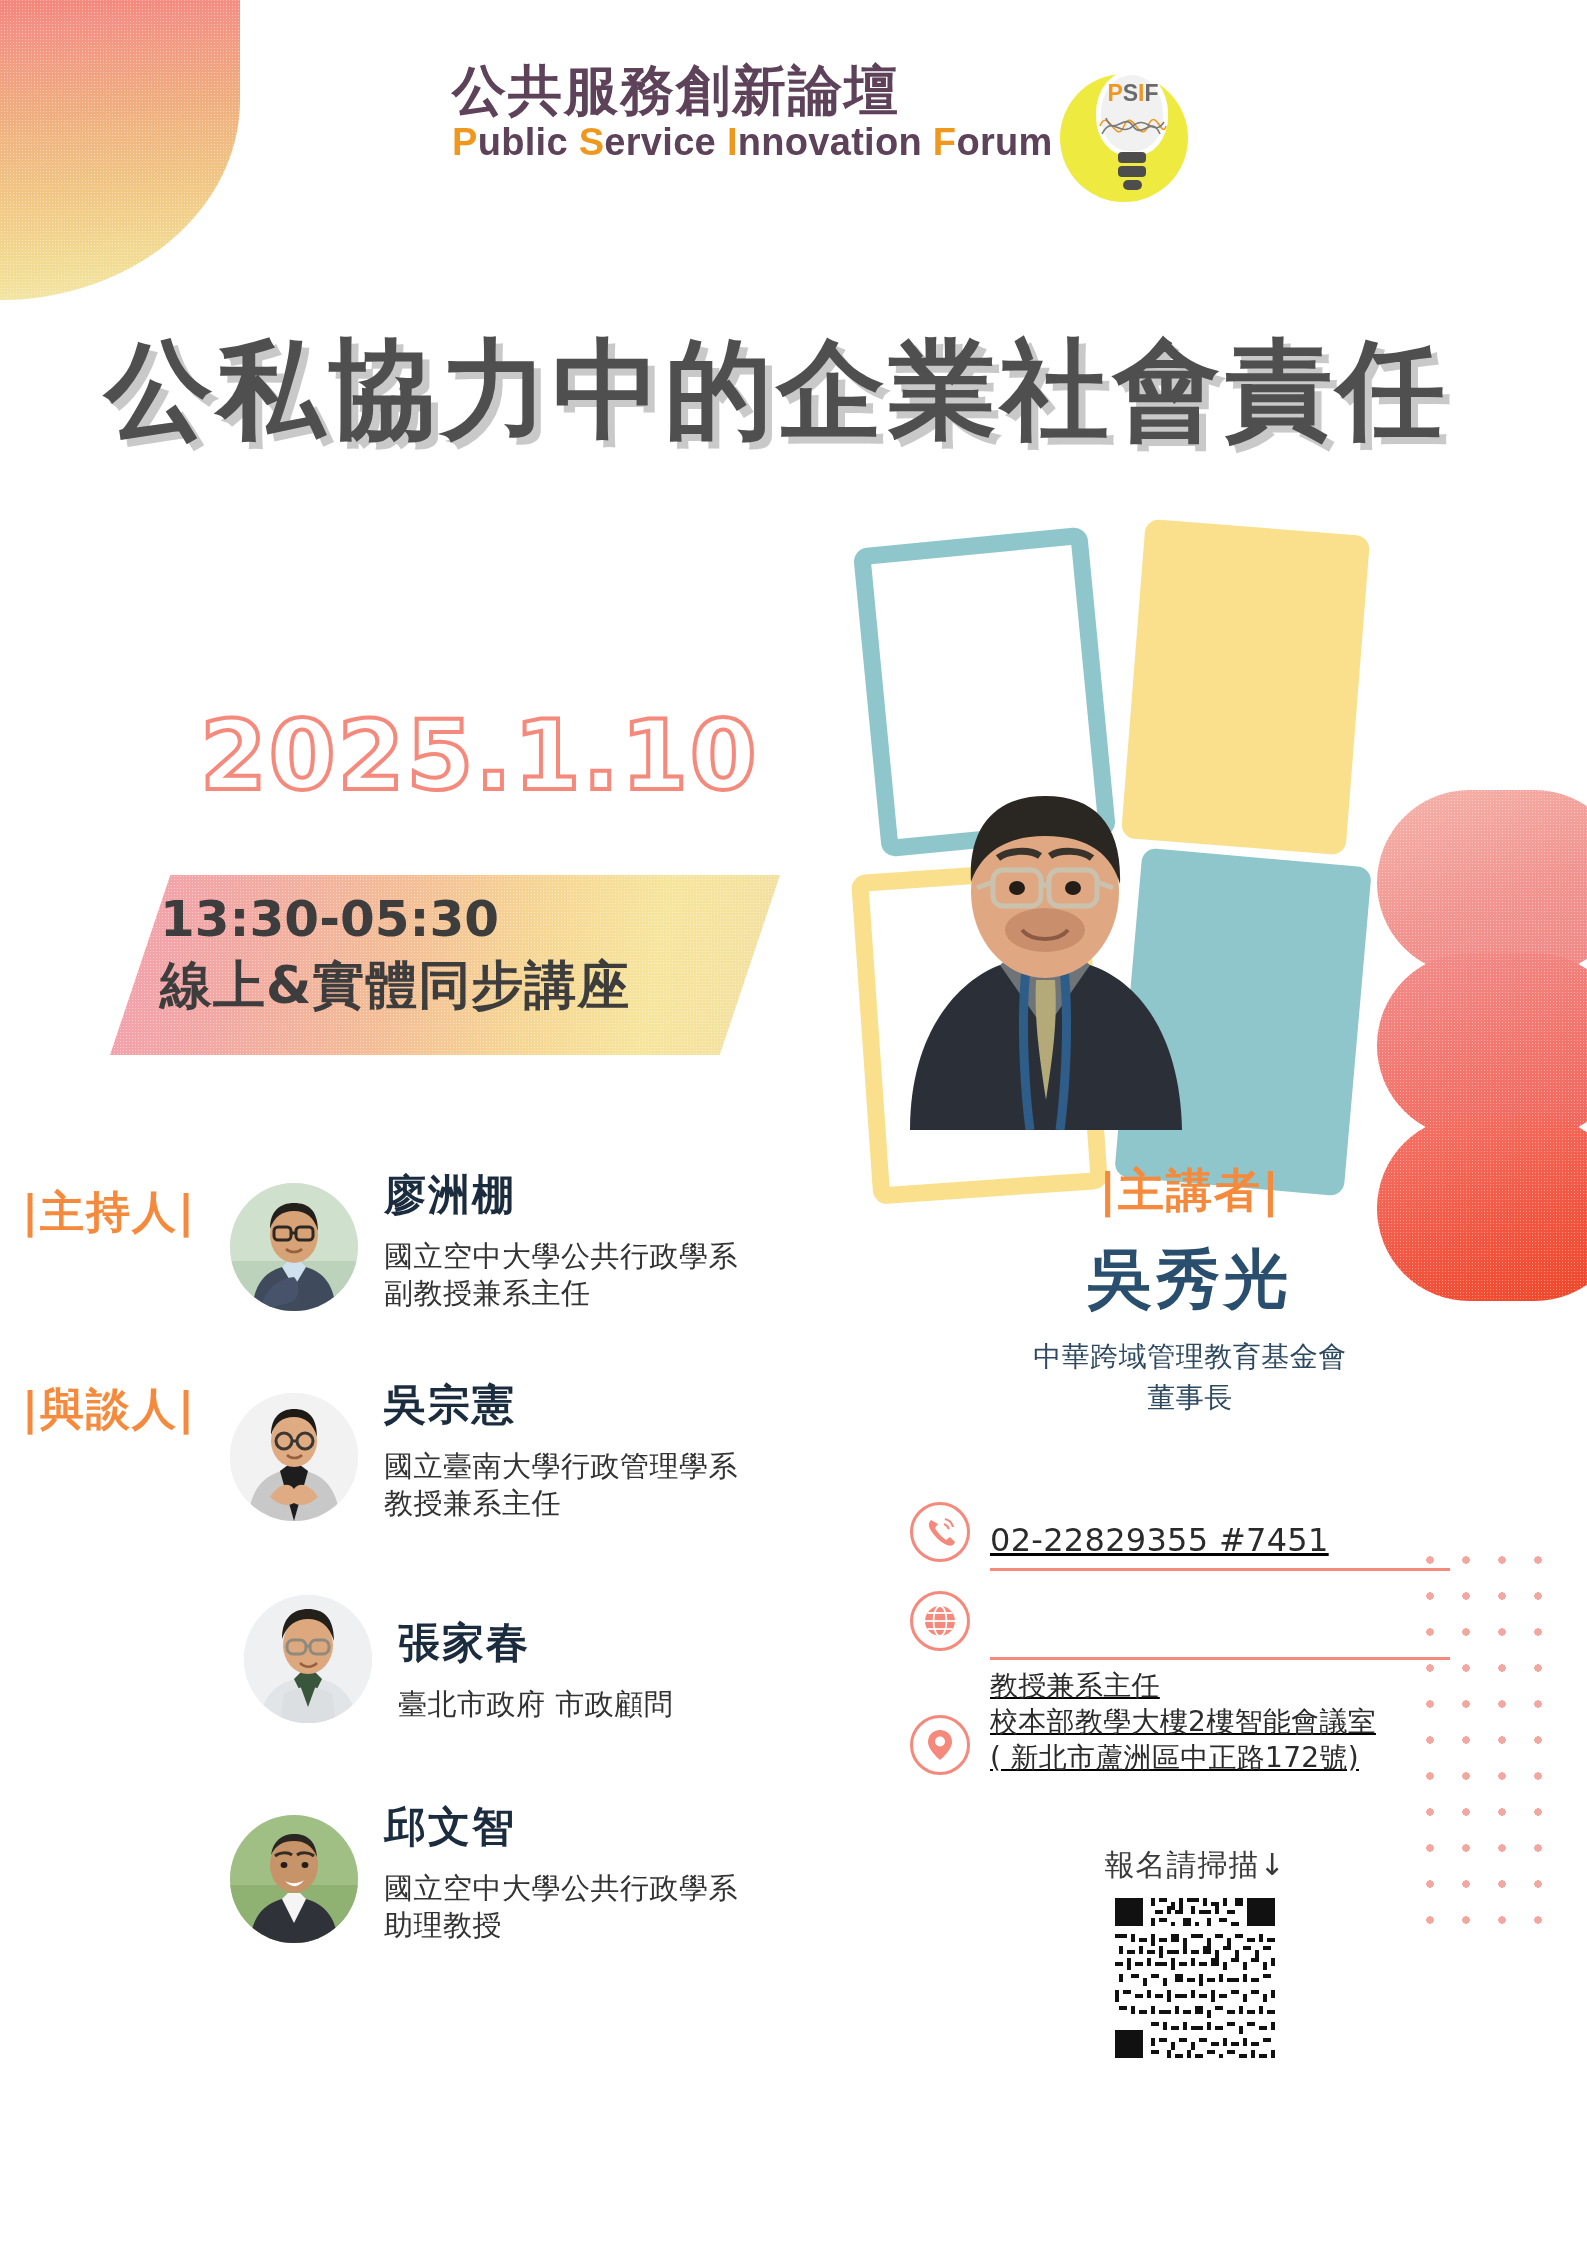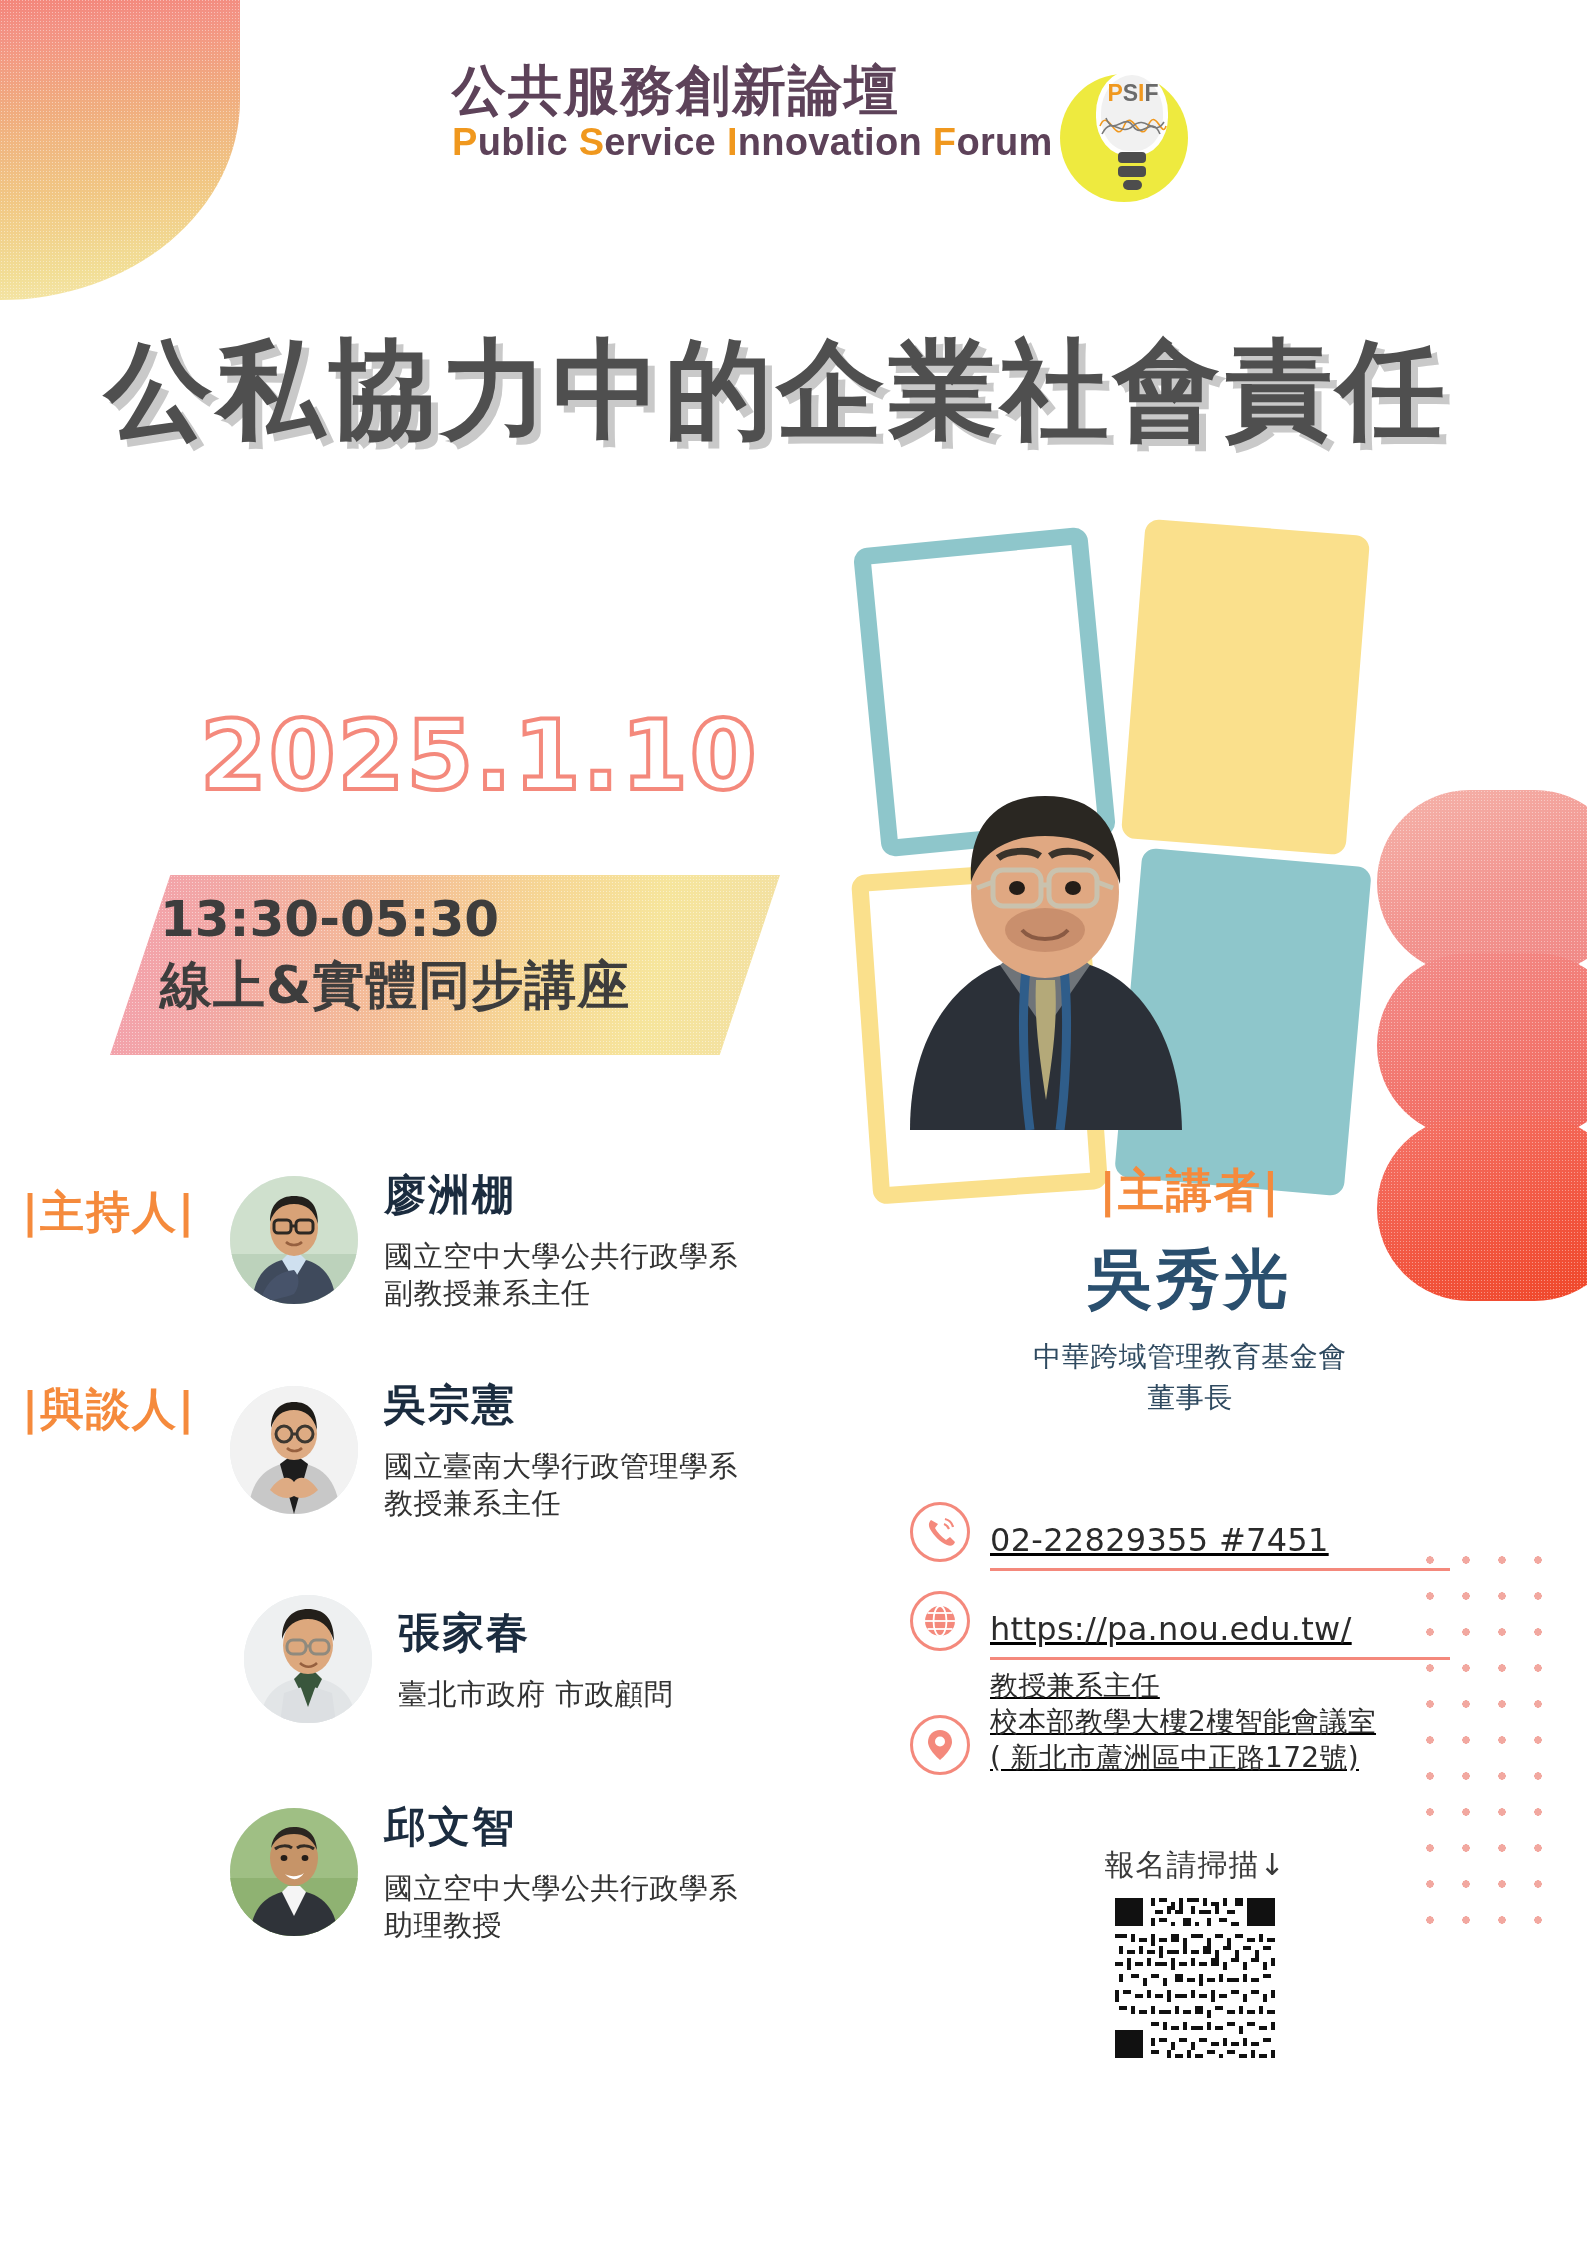--- a/index.html
+++ b/index.html
@@ -175,21 +175,21 @@
   .speaker-photo svg{ display:block; }
   .role-tag{
     position:absolute;
     font-family:"DejaVu Sans", sans-serif;
     font-size:44px; font-weight:700; color:#f58a3c; letter-spacing:2px;
     white-space:nowrap;
   }
   .role-moderator{ left:22px; top:1183px; }
   .role-discussant{ left:22px; top:1380px; }
 
-  .person{ position:absolute; display:flex; align-items:center; }
+  .person{ position:absolute; display:flex; align-items:flex-end; }
   .avatar{
     width:128px; height:128px; border-radius:50%;
     overflow:hidden; flex:0 0 128px; background:#e9eef0;
     position:relative;
   }
   .avatar svg{ display:block; }
   .p-info{ margin-left:26px; padding-top:4px; }
   .p-name{
     font-family:"DejaVu Sans", sans-serif;
     font-size:42px; font-weight:700; color:#1b2c3f; letter-spacing:2px;
@@ -448,21 +448,20 @@
         <svg width="34" height="34" viewBox="0 0 34 34">
           <circle cx="17" cy="17" r="15" fill="#f4897c"></circle>
           <g stroke="#fff" stroke-width="1.8" fill="none">
             <ellipse cx="17" cy="17" rx="6.5" ry="15"></ellipse>
             <path d="M2 17 H32"></path>
               <path d="M4.5 9 H29.5"></path>
               <path d="M4.5 25 H29.5"></path>
           </g>
         </svg>
       </div>
-      <div class="c-txt">https://pa.nou.edu.tw/</div>
     </div>
     <div class="c-div"></div>
     <div class="c-row">
       <div class="c-ico">
         <svg width="30" height="34" viewBox="0 0 30 34">
           <path d="M15 2 C8 2 3 7 3 14 C3 22 15 32 15 32 C15 32 27 22 27 14 C27 7 22 2 15 2 Z" fill="#f4897c"></path>
           <circle cx="15" cy="13.5" r="5" fill="#fff"></circle>
         </svg>
       </div>
       <div class="c-txt addr">教授兼系主任

